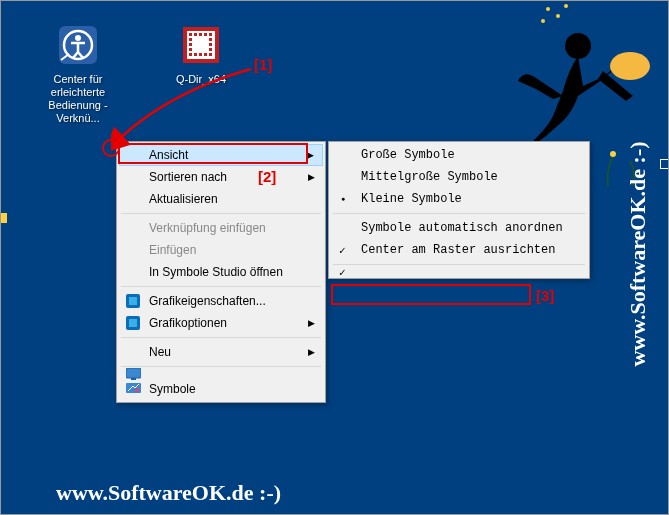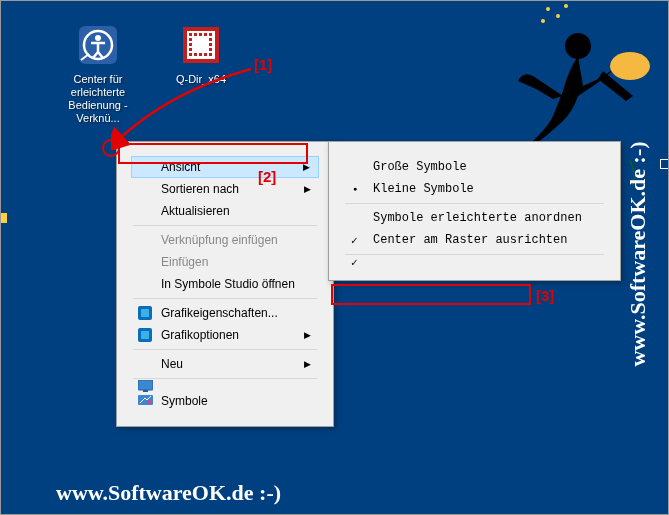--- a/index.html
+++ b/index.html
@@ -41,21 +41,21 @@
       font-weight: bold;
       font-family: Georgia, serif;
       white-space: nowrap;
     }
     .watermark-bottom { bottom: 8px; left: 55px; }
     .context-menu {
       position: absolute;
       background: #f0f0f0;
       border: 1px solid #a0a0a0;
       box-shadow: 2px 2px 6px rgba(0,0,0,0.3);
-      padding: 14px;
+      padding: 2px;
       min-width: 210px;
     }
     .menu-item {
       display: flex;
       align-items: center;
       padding: 4px 24px 4px 30px;
       position: relative;
       font-size: 12px;
       color: #000;
       cursor: default;
@@ -168,21 +168,21 @@
       <circle cx="115" cy="150" r="3"></circle>
       <circle cx="155" cy="153" r="3"></circle>
       <circle cx="195" cy="153" r="3"></circle>
       <circle cx="245" cy="153" r="3"></circle>
     </g>
 </svg>
 
 <div class="yellow-mark"></div>
 <div class="win-icon"></div>
 
-<div class="desktop-icon" style="top:20px; left:52px;">
+<div class="desktop-icon" style="top:20px; left:32px;">
   <div class="icon-box">
     <svg width="42" height="42" viewBox="0 0 42 42">
         <rect x="2" y="2" width="38" height="38" rx="6" fill="#2b5fa8"></rect>
         <circle cx="21" cy="21" r="14" fill="none" stroke="white" stroke-width="2.5"></circle>
         <circle cx="21" cy="14" r="3" fill="white"></circle>
         <path d="M14 19 L28 19 M21 19 L21 28 M21 28 L16 34 M21 28 L26 34" stroke="white" stroke-width="2.5" fill="none"></path>
         <path d="M4 36 L12 30" stroke="white" stroke-width="2"></path>
       </svg>
   </div>
   <div class="label">Center für erleichterte Bedienung - Verknü...</div>
@@ -282,26 +282,29 @@
       </span>
     <span>Symbole</span>
   </div>
 </div>
 
 <div class="context-menu submenu" style="top:140px; left:327px;">
   <div class="menu-item">
     <span>Große Symbole</span>
   </div>
   <div class="menu-item">
+    <span>Mittelgroße Symbole</span>
+  </div>
+  <div class="menu-item">
     <span class="bullet">●</span>
     <span>Kleine Symbole</span>
   </div>
   <div class="menu-sep"></div>
   <div class="menu-item">
-    <span>Symbole erleichterte anordnen</span>
+    <span>Symbole automatisch anordnen</span>
   </div>
   <div class="menu-item">
     <span class="check-mark">✓</span>
     <span>Center am Raster ausrichten</span>
   </div>
   <div class="menu-sep"></div>
   <div class="menu-item">
     <span class="check-mark">✓</span>
   </div>
 </div>

